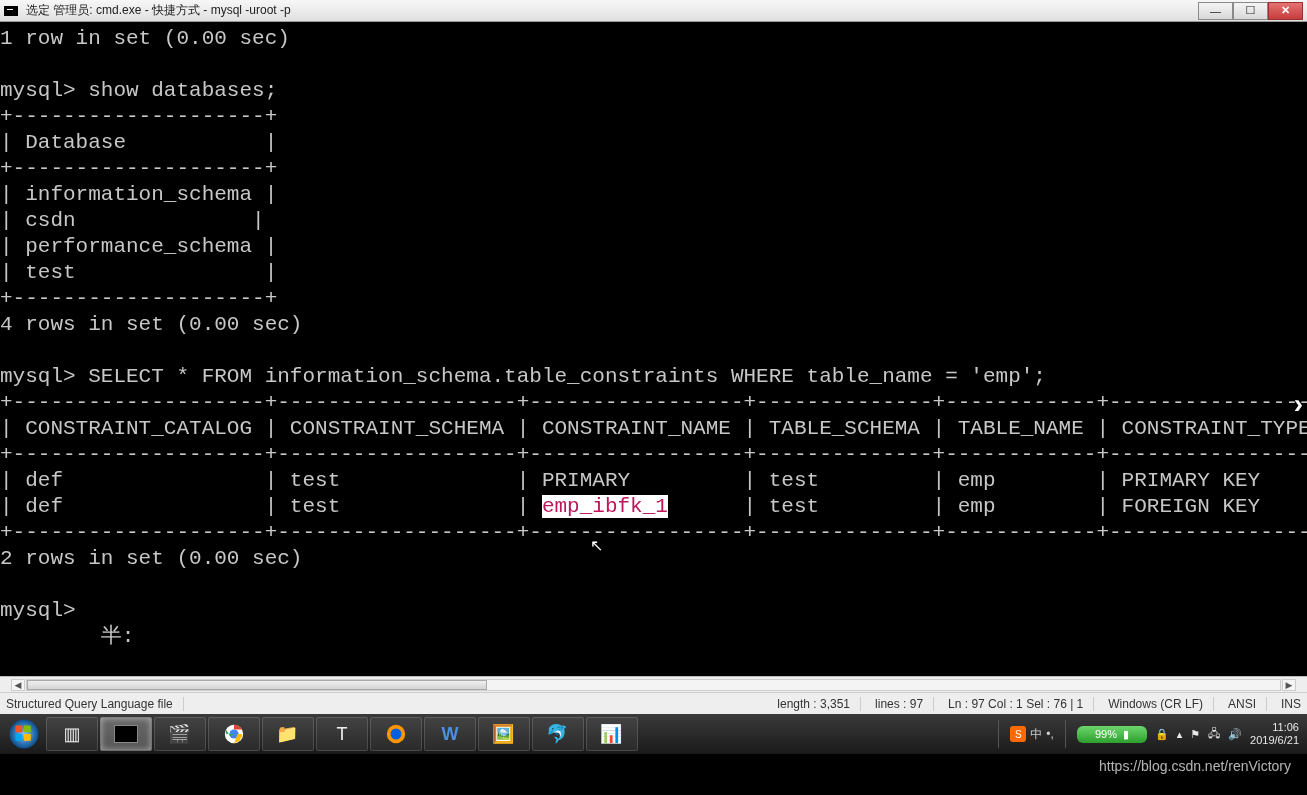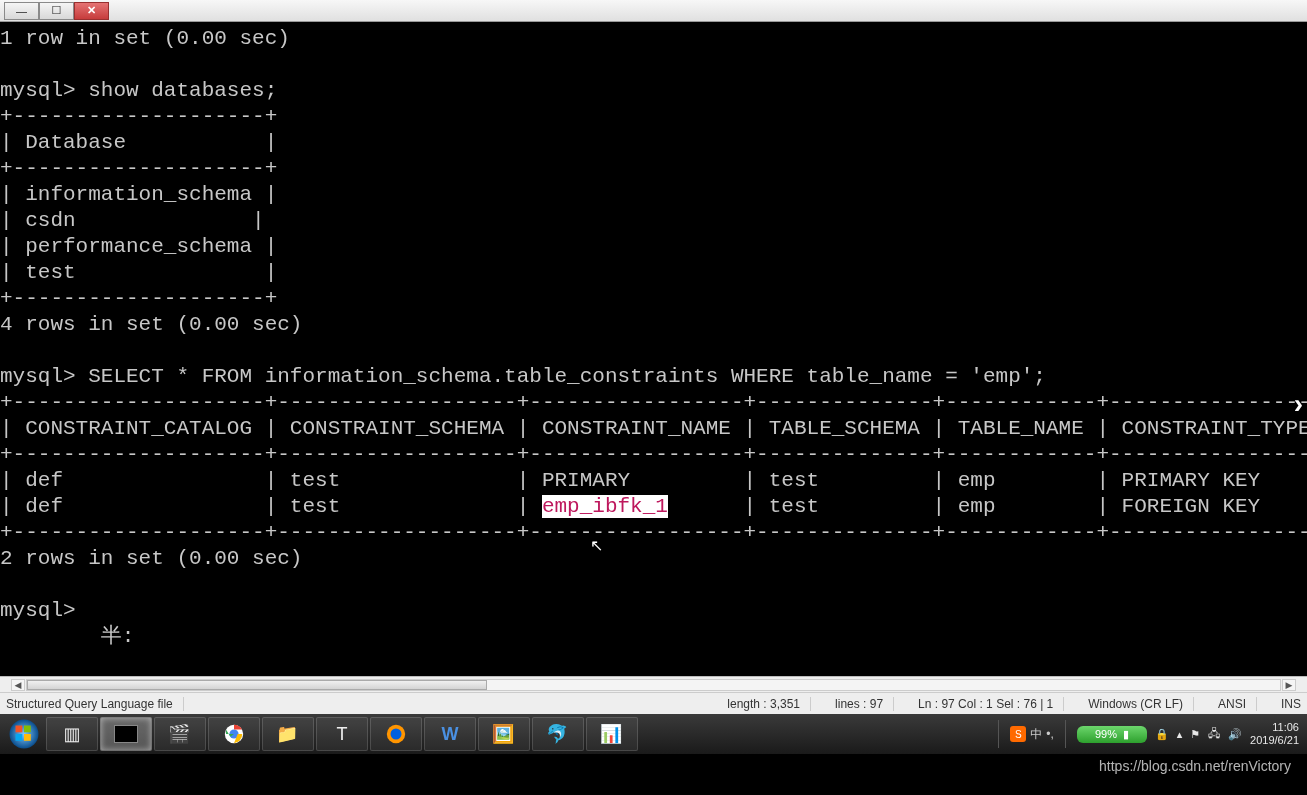--- a/index.html
+++ b/index.html
@@ -96,21 +96,21 @@
   }
   .statusbar {
     background: #eee;
     border-top: 1px solid #ccc;
     height: 22px;
     display: flex;
     align-items: center;
     font-size: 12px;
     color: #333;
     padding: 0 6px;
-    gap: 24px;
+    gap: 14px;
   }
   .statusbar .spacer { flex: 1; }
   .statusbar .cell { border-right: 1px solid #ccc; padding-right: 10px; }
   .taskbar {
     background: linear-gradient(#3a3a3a,#1a1a1a);
     height: 40px;
     display: flex;
     align-items: center;
     padding: 0 4px;
     gap: 2px;
@@ -154,20 +154,24 @@
   .bottom-black{
     height:26px;background:#000;position:relative;
   }
   .tray-sep{width:1px;height:28px;background:#555;margin:0 3px;}
   .small-tray{display:flex;gap:4px;align-items:center;font-size:12px;color:#ccc;}
 </style>
 </head>
 <body>
 
 <div class="titlebar">
+  <div class="title-text">
+    <span class="win-icon"></span>
+    <span>选定 管理员: cmd.exe - 快捷方式 - mysql  -uroot -p</span>
+  </div>
   <div class="win-controls">
     <div class="win-btn">—</div>
     <div class="win-btn">☐</div>
     <div class="win-btn close">✕</div>
   </div>
 </div>
 
 <div class="terminal"><span>1 row in set (0.00 sec)</span>
 
 <span>mysql&gt; show databases;</span>

